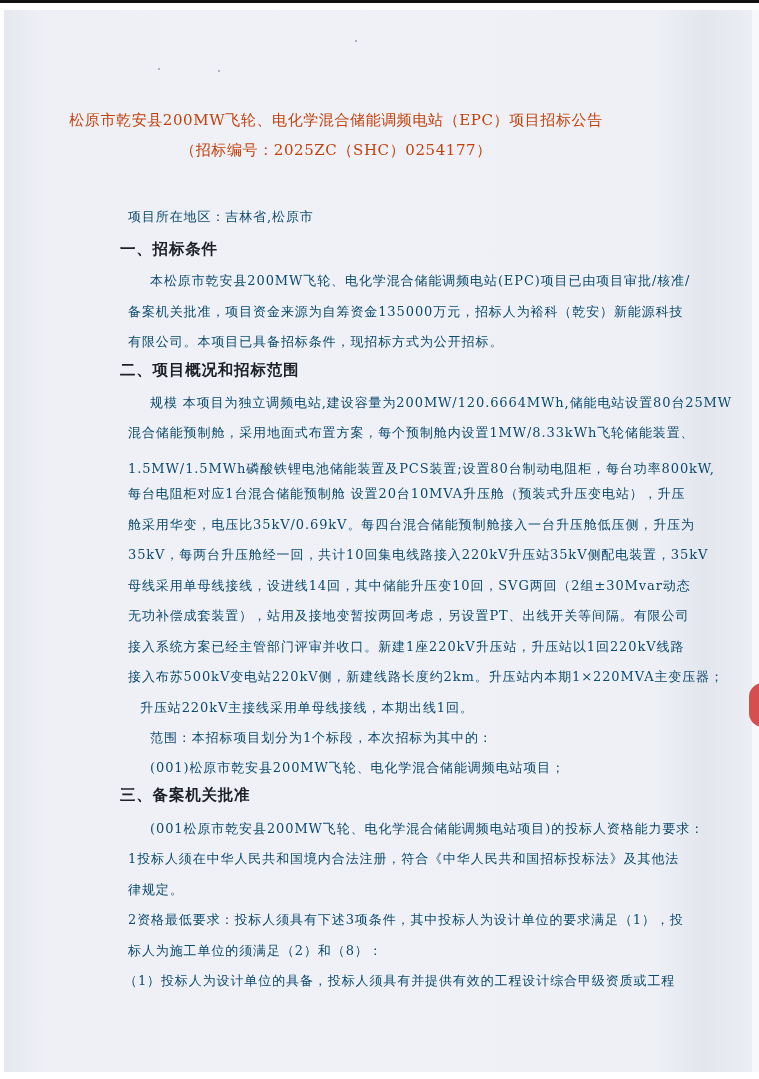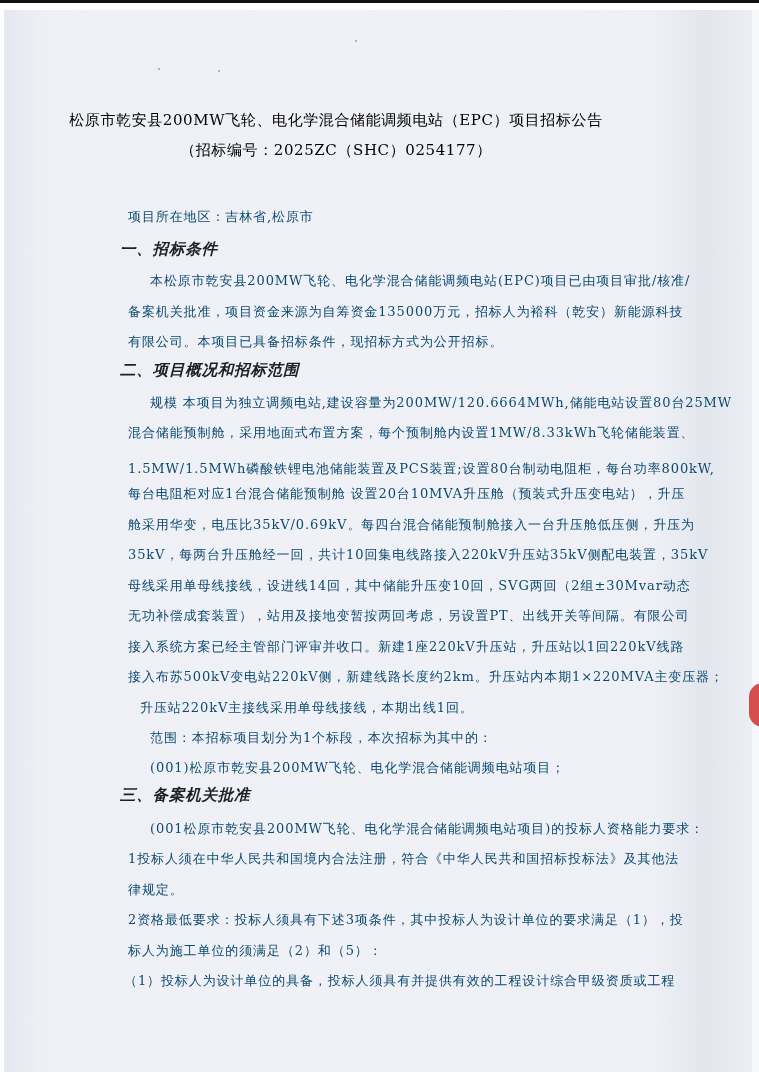--- a/index.html
+++ b/index.html
@@ -15,31 +15,30 @@
     }
     .right-strip { position: absolute; left: 752px; top: 10px; width: 7px; height: 1062px; background: #f7f8fb; }
     .seal-edge {
       position: absolute; left: 749px; top: 683px; width: 14px; height: 44px;
       background: #d33b3b; border-radius: 14px 0 0 14px; opacity: 0.9;
     }
     .speck { position: absolute; width: 2px; height: 2px; background: #9aa0ad; border-radius: 1px; }
     .content { position: absolute; left: 0; top: 0; width: 759px; color: #2a2d36; }
     .title {
       position: absolute; left: 0; width: 672px; text-align: center;
-      font-size: 15px; letter-spacing: 0.6px; color: #000000;
+      font-size: 15px; letter-spacing: 0.6px; color: #c2410c;
     }
     .line {
       position: absolute; font-size: 13px; letter-spacing: 0.9px; color: #0c4a6e;
       white-space: nowrap;
     }
     .heading {
       position: absolute; font-size: 15.5px; font-weight: bold; letter-spacing: 0.8px;
       color: #1e2028; white-space: nowrap;
       font-family: "DejaVu Sans", "Liberation Sans", sans-serif;
-      font-style: italic;
     }
   </style>
 </head>
 <body>
 
 <div class="top-border"></div>
 <div class="page"></div>
 <div class="right-strip"></div>
 <div class="seal-edge"></div>
 
@@ -71,15 +70,15 @@
   <div class="line" style="left:128px;top:668px">接入布苏500kV变电站220kV侧，新建线路长度约2km。升压站内本期1×220MVA主变压器；</div>
   <div class="line" style="left:140px;top:699px">升压站220kV主接线采用单母线接线，本期出线1回。</div>
   <div class="line" style="left:150px;top:729px">范围：本招标项目划分为1个标段，本次招标为其中的：</div>
   <div class="line" style="left:150px;top:759px">(001)松原市乾安县200MW飞轮、电化学混合储能调频电站项目；</div>
 
   <div class="heading" style="left:120px;top:785px">三、备案机关批准</div>
   <div class="line" style="left:150px;top:820px">(001松原市乾安县200MW飞轮、电化学混合储能调频电站项目)的投标人资格能力要求：</div>
   <div class="line" style="left:128px;top:850px">1投标人须在中华人民共和国境内合法注册，符合《中华人民共和国招标投标法》及其他法</div>
   <div class="line" style="left:128px;top:881px">律规定。</div>
   <div class="line" style="left:128px;top:911px">2资格最低要求：投标人须具有下述3项条件，其中投标人为设计单位的要求满足（1），投</div>
-  <div class="line" style="left:128px;top:942px">标人为施工单位的须满足（2）和（5）：</div>
+  <div class="line" style="left:128px;top:942px">标人为施工单位的须满足（2）和（8）：</div>
   <div class="line" style="left:124px;top:972px">（1）投标人为设计单位的具备，投标人须具有并提供有效的工程设计综合甲级资质或工程</div>
 </div>
 
 </body></html>

